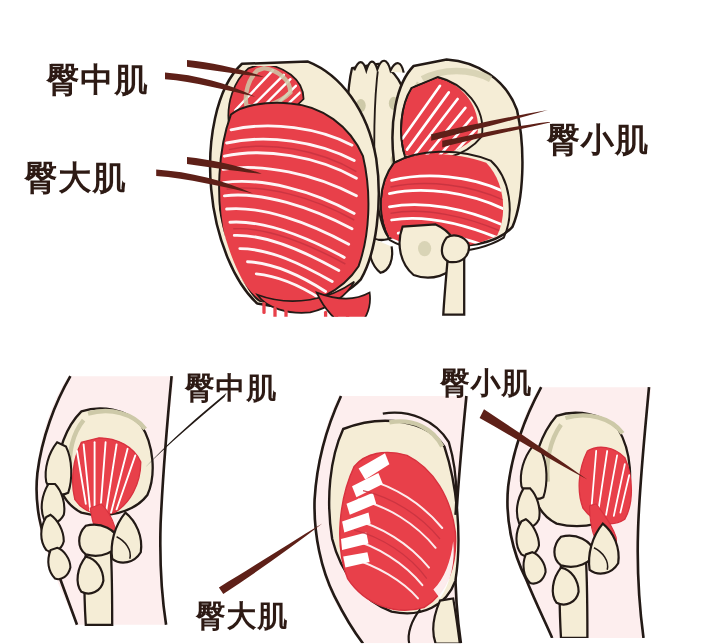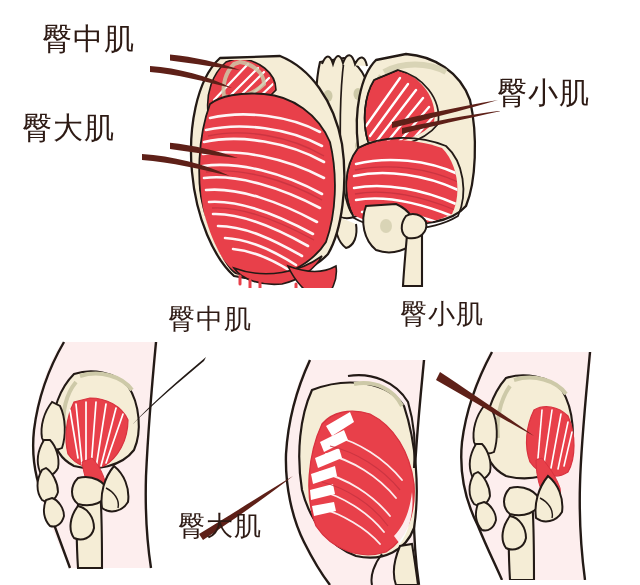--- a/index.html
+++ b/index.html
@@ -13,25 +13,26 @@
   #canvas {
     position: relative;
     width: 640px;
     height: 585px;
     background: #ffffff;
     overflow: hidden;
   }
   .label {
     position: absolute;
     font-family: "DejaVu Sans", "Liberation Sans", sans-serif;
-    font-weight: 400;
+    font-weight: 700;
     color: #2d1a14;
     letter-spacing: 1px;
     white-space: nowrap;
     line-height: 1;
+    margin-top: 35px;
     -webkit-font-smoothing: antialiased;
   }
   .label-lg { font-size: 30px; }
   .label-md { font-size: 27px; }
   svg { display: block; }
   .fig {
     position: absolute;
   }
 </style>
 </head>

